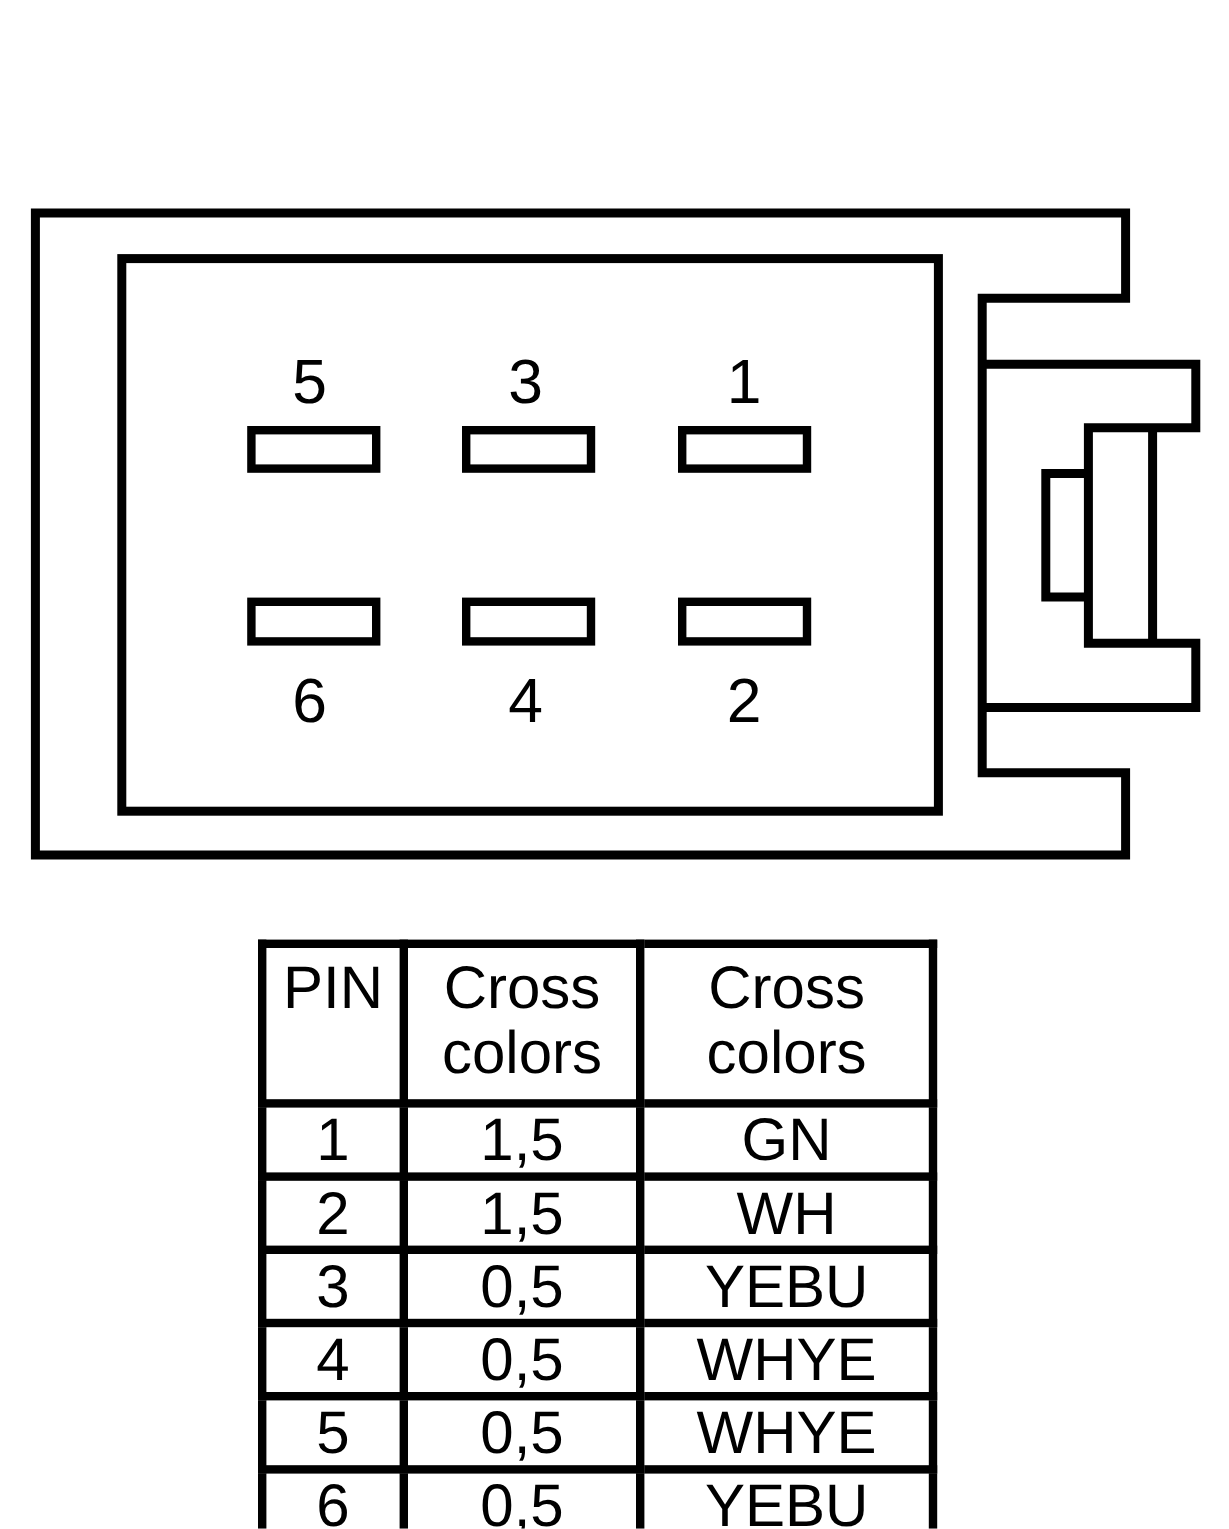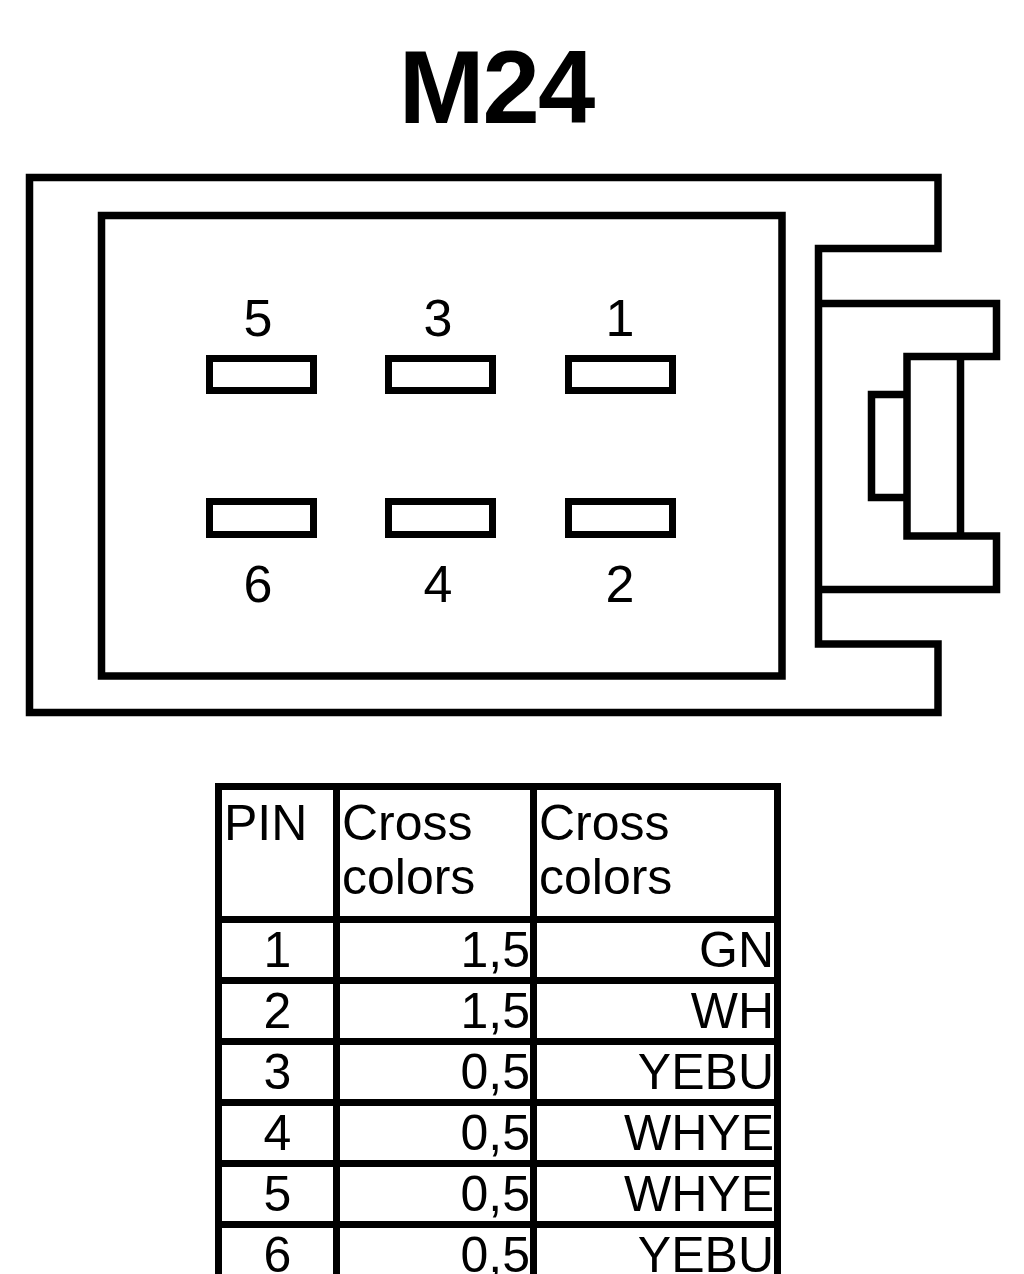--- a/index.html
+++ b/index.html
@@ -51,40 +51,39 @@
     color: #000000;
   }
   table.pinout th, table.pinout td {
     border: 7px solid #000000;
     font-weight: normal;
     overflow: hidden;
   }
   table.pinout th {
     height: 120px;
     vertical-align: top;
-    text-align: left;
+    text-align: center;
     padding: 6px 2px 0 2px;
   }
   table.pinout td {
     height: 47px;
     vertical-align: middle;
     padding: 0;
   }
   td.c-pin  { text-align: center; }
-  td.c-cross, td.c-color { text-align: right; padding-left: 12px; }
+  td.c-cross, td.c-color { text-align: center; padding-left: 12px; }
   col.w-pin   { width: 118px; }
   col.w-cross { width: 197px; }
   col.w-color { width: 244px; }
 </style>
 </head>
 <body>
 
 <div id="page">
 
-  <div class="diagram-title">M24</div>
 
   <svg class="connector" width="1024" height="770" viewBox="0 0 1024 770">
 
     <path stroke-width="7.5" d="M 29.5 177.5 H 938 V 248.5 H 818.5 V 644 H 938 V 712.5 H 29.5 Z"></path>
 
     <rect stroke-width="7.5" x="101.5" y="215.5" width="680.5" height="460.5"></rect>
 
     <path stroke-width="7.5" d="M 818 303.5 H 996.5 V 356.5 H 907 V 536 H 996.5 V 589.5 H 818"></path>
     <line stroke-width="7.5" x1="960.5" y1="356.5" x2="960.5" y2="536"></line>
     <path stroke-width="7.5" d="M 907 394.5 H 871.5 V 497.5 H 907"></path>

